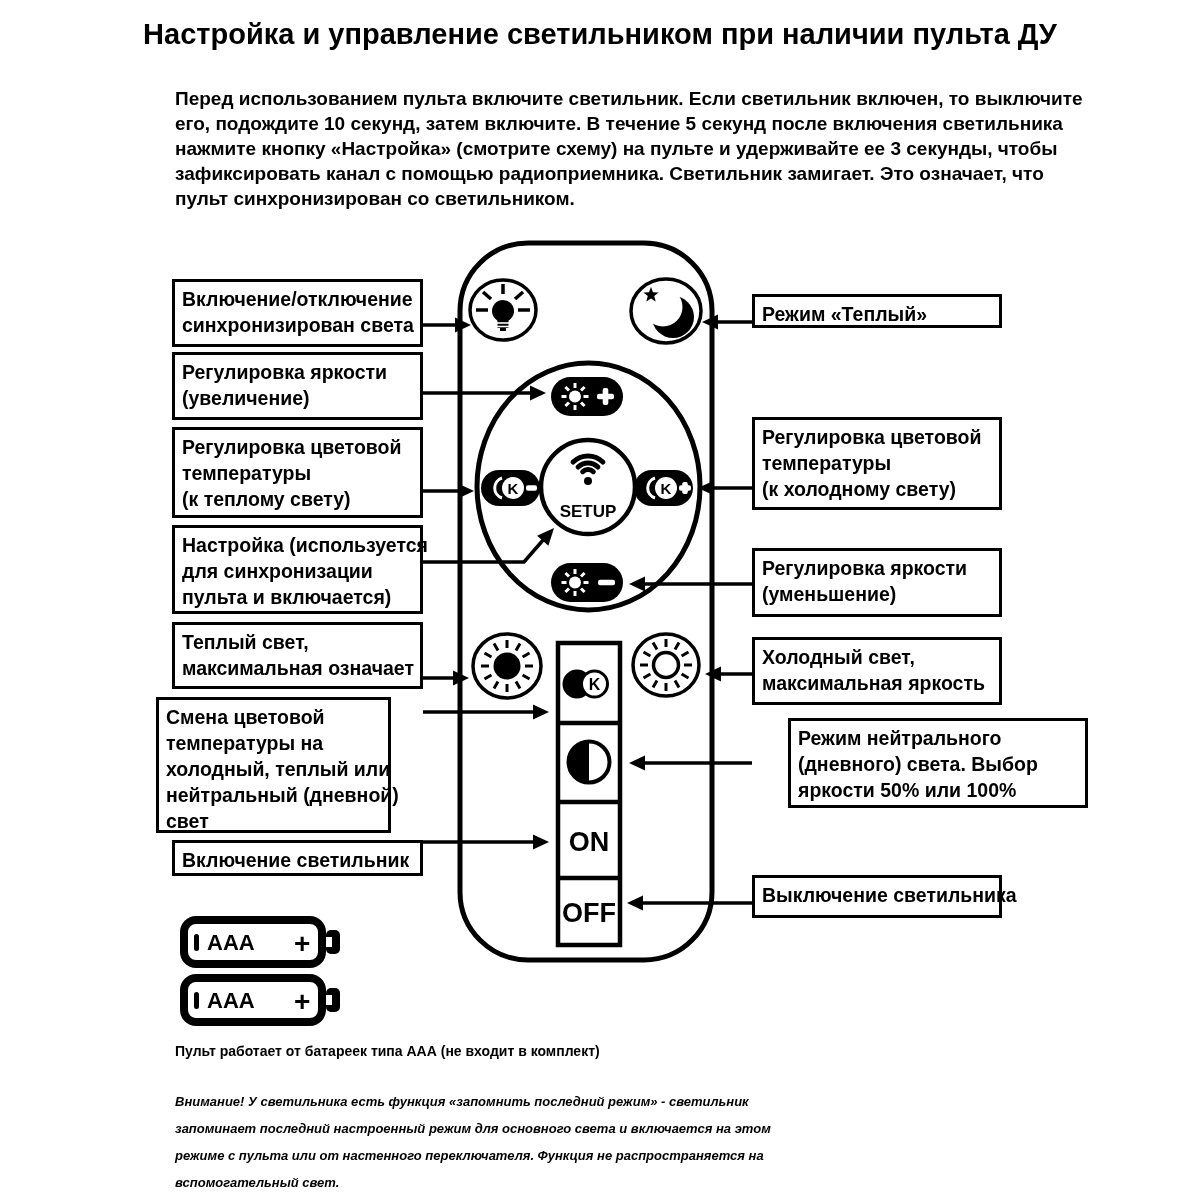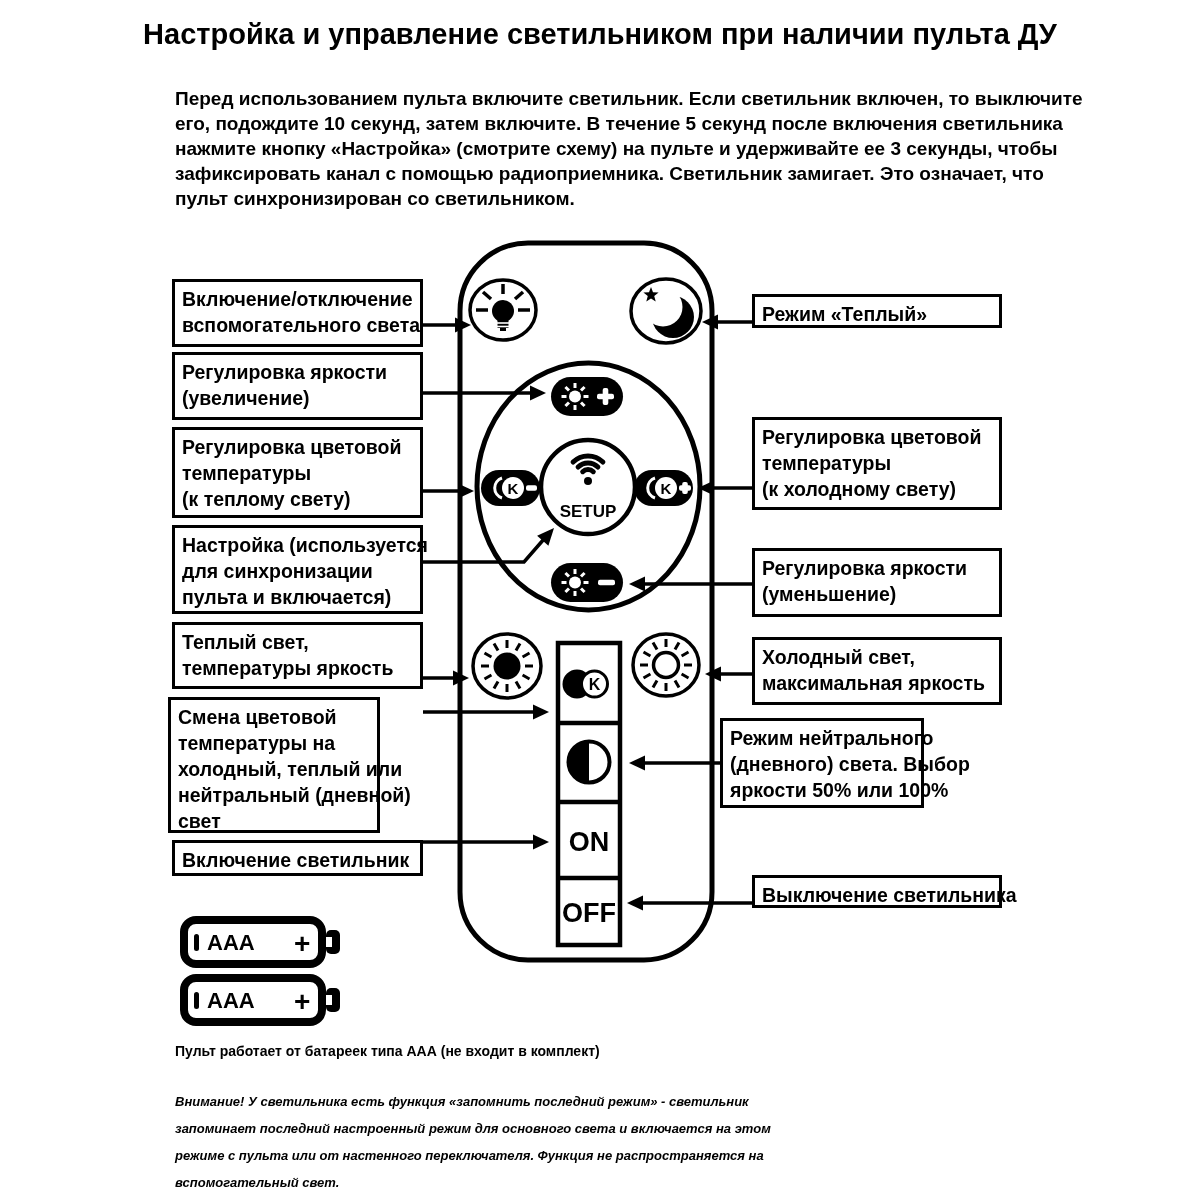--- a/index.html
+++ b/index.html
@@ -251,49 +251,49 @@
       <rect x="184" y="978" width="138" height="44" rx="12" fill="#fff" stroke="#000" stroke-width="8"></rect>
       <rect x="194" y="992" width="5" height="17" rx="2.5" fill="#000"></rect>
       <text x="207" y="1008" font-size="22" text-anchor="start">AAA</text>
       <text x="294" y="1011" font-size="28" text-anchor="start">+</text>
       <rect x="326" y="988" width="14" height="24" rx="5" fill="#000"></rect>
       <rect x="326" y="995" width="6" height="10" fill="#fff"></rect>
     </g>
   </svg>
 
   <div class="callout" style="left:172px;top:279px;width:251px;height:68px">Включение/отключение
-вспомогательного света</div>
+синхронизирован света</div>
   <div class="callout" style="left:172px;top:352px;width:251px;height:68px">Регулировка яркости
 (увеличение)</div>
   <div class="callout" style="left:172px;top:427px;width:251px;height:91px">Регулировка цветовой
 температуры
 (к теплому свету)</div>
   <div class="callout" style="left:172px;top:525px;width:251px;height:89px">Настройка (используется
 для синхронизации
 пульта и включается)</div>
   <div class="callout" style="left:172px;top:622px;width:251px;height:67px">Теплый свет,
-температуры яркость</div>
-  <div class="callout" style="left:168px;top:697px;width:212px;height:136px">Смена цветовой
+максимальная означает</div>
+  <div class="callout" style="left:156px;top:697px;width:235px;height:136px">Смена цветовой
 температуры на
 холодный, теплый или
 нейтральный (дневной)
 свет</div>
   <div class="callout" style="left:172px;top:840px;width:251px;height:36px">Включение светильник</div>
 
   <div class="callout" style="left:752px;top:294px;width:250px;height:34px">Режим «Теплый»</div>
   <div class="callout" style="left:752px;top:417px;width:250px;height:93px">Регулировка цветовой
 температуры
 (к холодному свету)</div>
   <div class="callout" style="left:752px;top:548px;width:250px;height:69px">Регулировка яркости
 (уменьшение)</div>
   <div class="callout" style="left:752px;top:637px;width:250px;height:68px">Холодный свет,
 максимальная яркость</div>
-  <div class="callout" style="left:720px;top:718px;width:204px;height:90px">Режим нейтрального
+  <div class="callout" style="left:788px;top:718px;width:300px;height:90px">Режим нейтрального
 (дневного) света. Выбор
 яркости 50% или 100%</div>
-  <div class="callout" style="left:752px;top:875px;width:250px;height:33px">Выключение светильника</div>
+  <div class="callout" style="left:752px;top:875px;width:250px;height:43px">Выключение светильника</div>
 
   <div class="note">Пульт работает от батареек типа ААА (не входит в комплект)</div>
   <div class="warning">Внимание! У светильника есть функция «запомнить последний режим» - светильник
 запоминает последний настроенный режим для основного света и включается на этом
 режиме с пульта или от настенного переключателя. Функция не распространяется на
 вспомогательный свет.</div>
 </div>
 
 </body></html>

